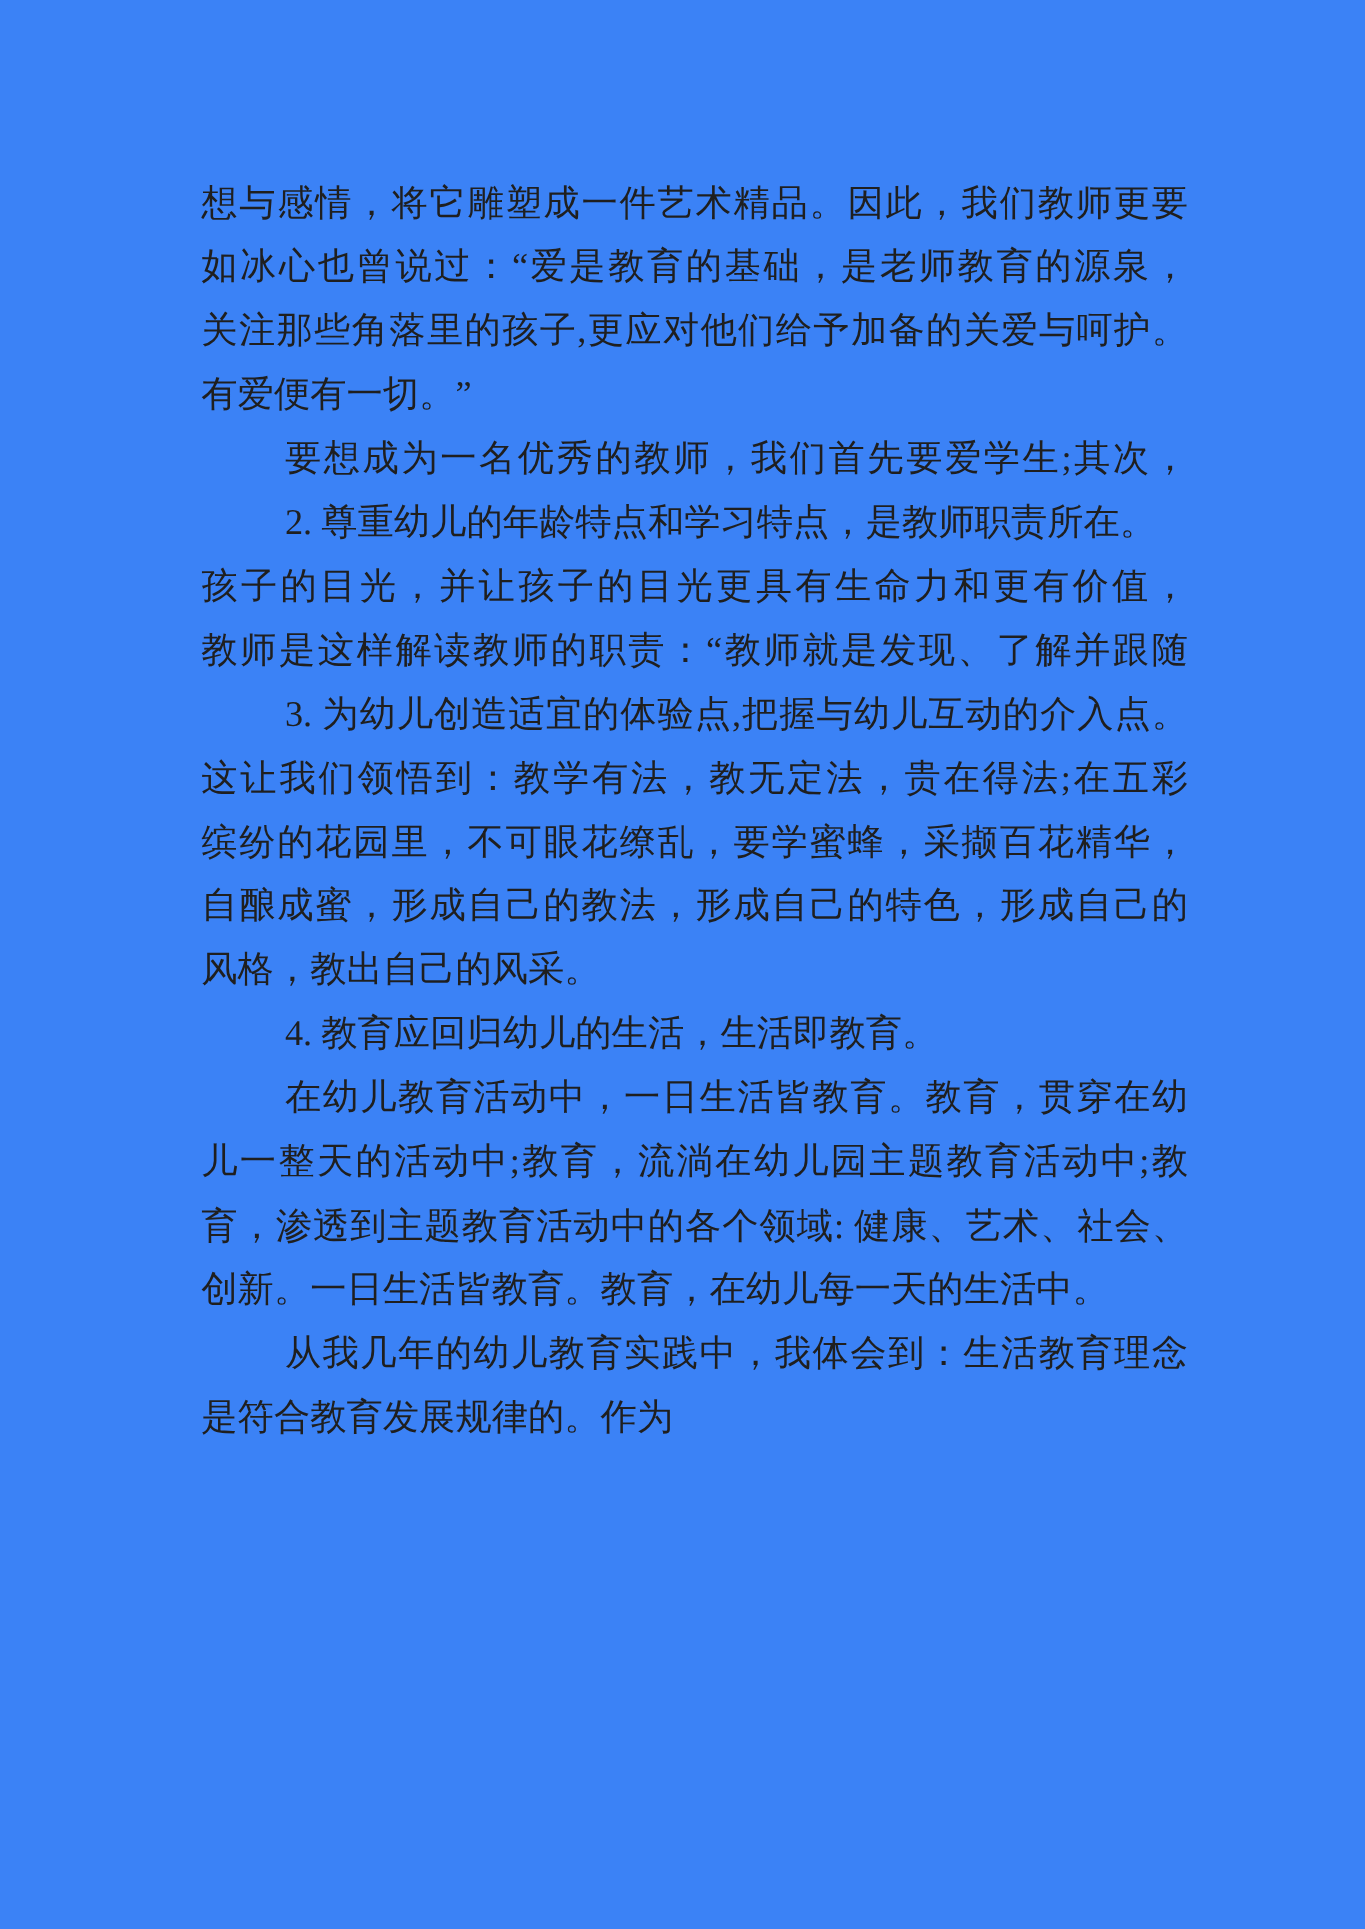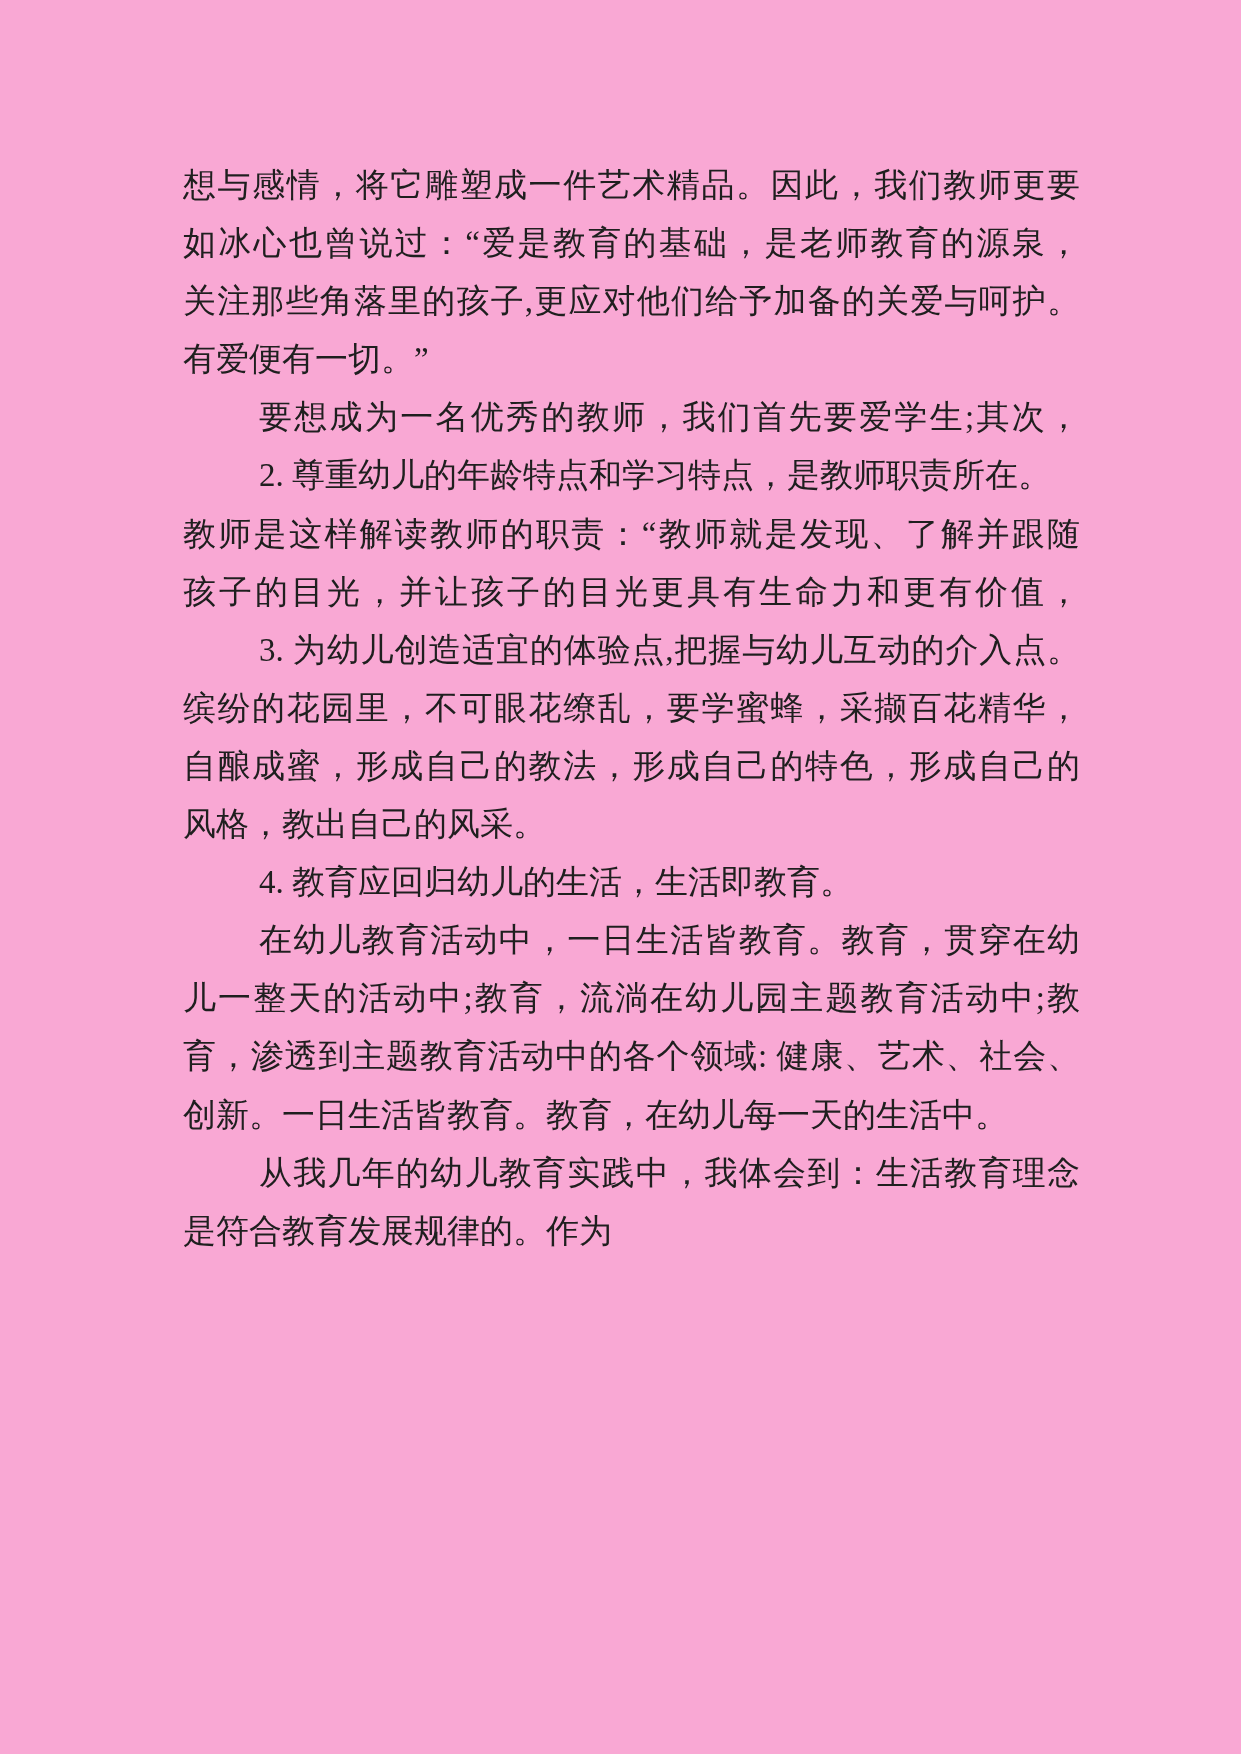--- a/index.html
+++ b/index.html
@@ -4,21 +4,21 @@
 <style>
   html, body {
     margin: 0;
     padding: 0;
     background: #ffffff;
   }
   .page {
     position: relative;
     width: 1241px;
     height: 1754px;
-    background: #f9a8d4;
+    background: #3b82f6;
     overflow: hidden;
   }
   .text-block {
     position: absolute;
     left: 183px;
     top: 156px;
     width: 897px;
     font-family: "Liberation Serif", "DejaVu Serif", serif;
     font-size: 33px;
     line-height: 58.1px;
@@ -52,25 +52,26 @@
         <div class="line fill">关注那些角落里的孩子,更应对他们给予加备的关爱与呵护。</div>
         <div class="line">有爱便有一切。”</div>
       </div>
       <div class="para">
         <div class="line fill indent">要想成为一名优秀的教师，我们首先要爱学生;其次，</div>
       </div>
       <div class="para">
         <div class="line indent">2. 尊重幼儿的年龄特点和学习特点，是教师职责所在。</div>
       </div>
       <div class="para">
+        <div class="line fill">孩子的目光，并让孩子的目光更具有生命力和更有价值，</div>
         <div class="line fill">教师是这样解读教师的职责：“教师就是发现、了解并跟随</div>
-        <div class="line fill">孩子的目光，并让孩子的目光更具有生命力和更有价值，</div>
       </div>
       <div class="para">
         <div class="line fill indent">3. 为幼儿创造适宜的体验点,把握与幼儿互动的介入点。</div>
+        <div class="line fill">这让我们领悟到：教学有法，教无定法，贵在得法;在五彩</div>
         <div class="line fill">缤纷的花园里，不可眼花缭乱，要学蜜蜂，采撷百花精华，</div>
         <div class="line fill">自酿成蜜，形成自己的教法，形成自己的特色，形成自己的</div>
         <div class="line">风格，教出自己的风采。</div>
       </div>
       <div class="para">
         <div class="line indent">4. 教育应回归幼儿的生活，生活即教育。</div>
       </div>
       <div class="para">
         <div class="line fill indent">在幼儿教育活动中，一日生活皆教育。教育，贯穿在幼</div>
         <div class="line fill">儿一整天的活动中;教育，流淌在幼儿园主题教育活动中;教</div>

